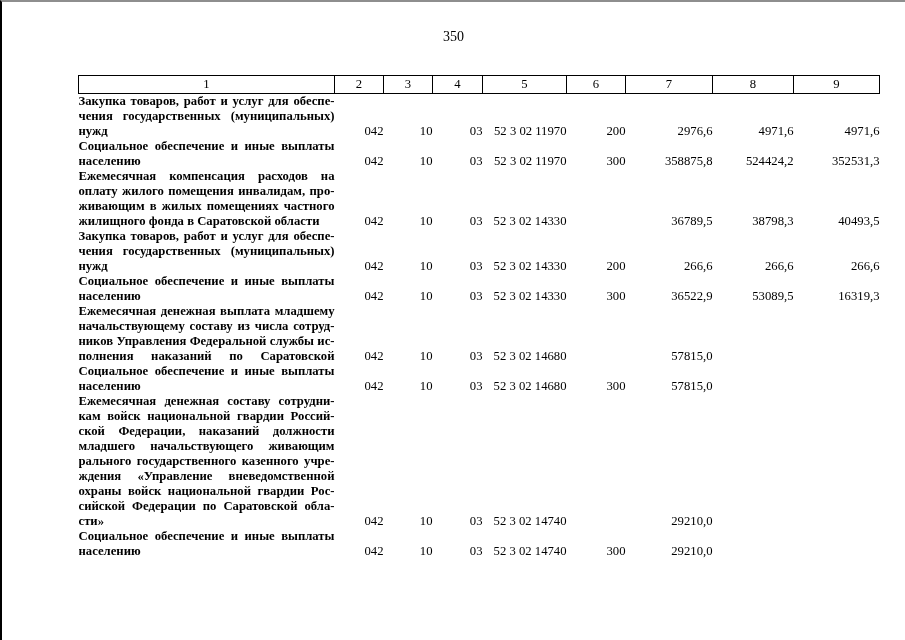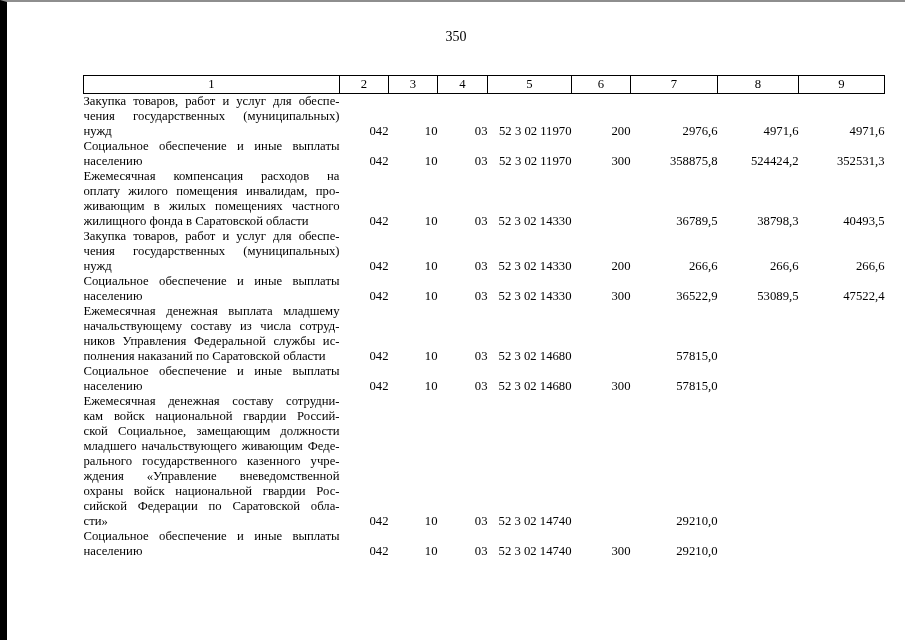--- a/index.html
+++ b/index.html
@@ -3,21 +3,21 @@
 <meta charset="utf-8">
 <style>
   html, body { margin: 0; padding: 0; background: #ffffff; }
   .page {
     position: relative;
     width: 905px;
     height: 640px;
     box-sizing: border-box;
     background: #ffffff;
     border-top: 2px solid #8e8e8e;
-    border-left: 7px solid #000000;
+    border-left: 2px solid #000000;
     font-family: "Liberation Serif", serif;
     color: #000000;
     overflow: hidden;
   }
   .page-number {
     position: absolute;
     top: 27px;
     left: 0;
     width: 100%;
     text-align: center;
@@ -46,20 +46,21 @@
     padding: 0;
     vertical-align: bottom;
   }
   td.desc { padding-left: 3px; }
   .line {
     text-align: justify;
     text-align-last: justify;
     height: 15px;
     overflow: hidden;
     white-space: normal;
+    font-weight: bold;
   }
   .line.last { text-align-last: left; }
   td.c { text-align: right; }
   td.r { text-align: right; padding-right: 6px; }
 </style>
 </head>
 <body>
 
 <div class="page">
   <div class="page-number">350</div>
@@ -154,21 +155,21 @@
             <div class="line">Социальное обеспечение и иные выплаты</div>
             <div class="line last">населению</div>
           </td>
           <td class="c">042</td>
           <td class="c">10</td>
           <td class="c">03</td>
           <td class="c">52 3 02 14330</td>
           <td class="c">300</td>
           <td class="r">36522,9</td>
           <td class="r">53089,5</td>
-          <td class="r">47522,4</td>
+          <td class="r">16319,3</td>
         </tr>
         <tr>
           <td class="desc">
             <div class="line">Ежемесячная денежная выплата младшему</div>
             <div class="line">начальствующему составу из числа сотруд-</div>
             <div class="line">ников Управления Федеральной службы ис-</div>
             <div class="line last">полнения наказаний по Саратовской области</div>
           </td>
           <td class="c">042</td>
           <td class="c">10</td>
@@ -190,21 +191,21 @@
           <td class="c">52 3 02 14680</td>
           <td class="c">300</td>
           <td class="r">57815,0</td>
           <td class="r"></td>
           <td class="r"></td>
         </tr>
         <tr>
           <td class="desc">
             <div class="line">Ежемесячная денежная составу сотрудни-</div>
             <div class="line">кам войск национальной гвардии Россий-</div>
-            <div class="line">ской Социальное, замещающим должности</div>
+            <div class="line">ской Федерации, наказаний должности</div>
             <div class="line">младшего начальствующего живающим Феде-</div>
             <div class="line">рального государственного казенного учре-</div>
             <div class="line">ждения «Управление вневедомственной</div>
             <div class="line">охраны войск национальной гвардии Рос-</div>
             <div class="line">сийской Федерации по Саратовской обла-</div>
             <div class="line last">сти»</div>
           </td>
           <td class="c">042</td>
           <td class="c">10</td>
           <td class="c">03</td>

